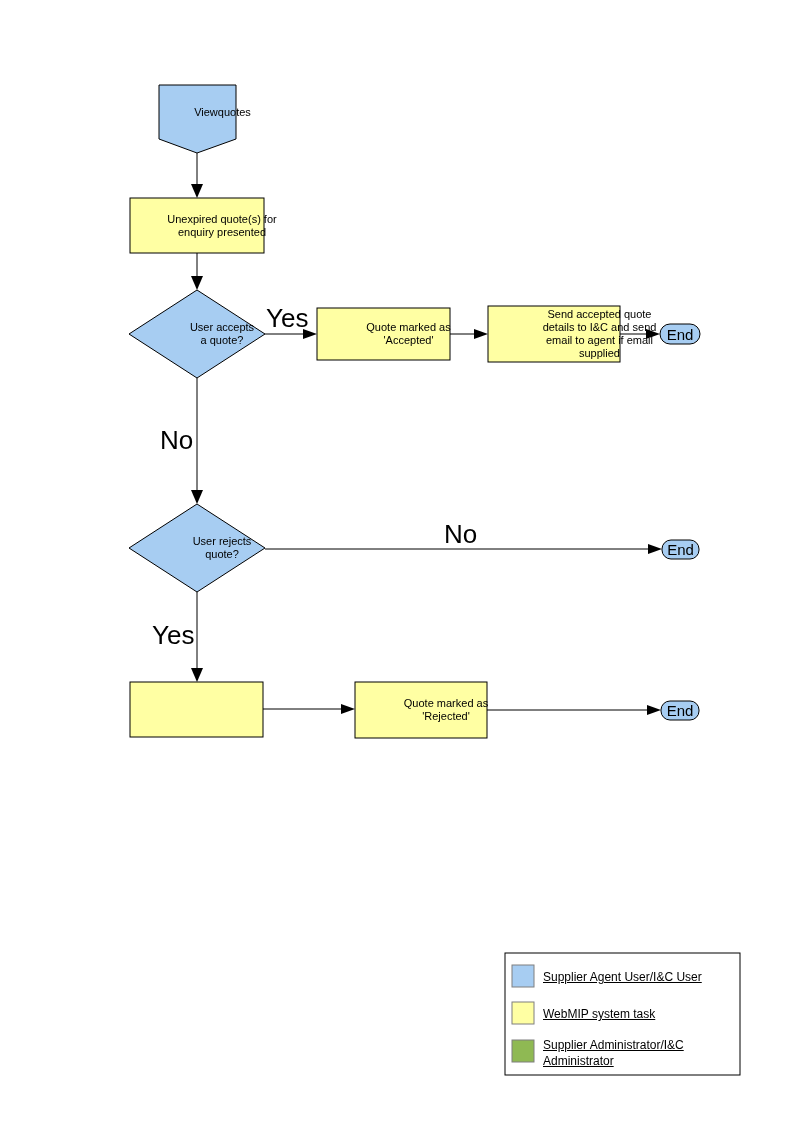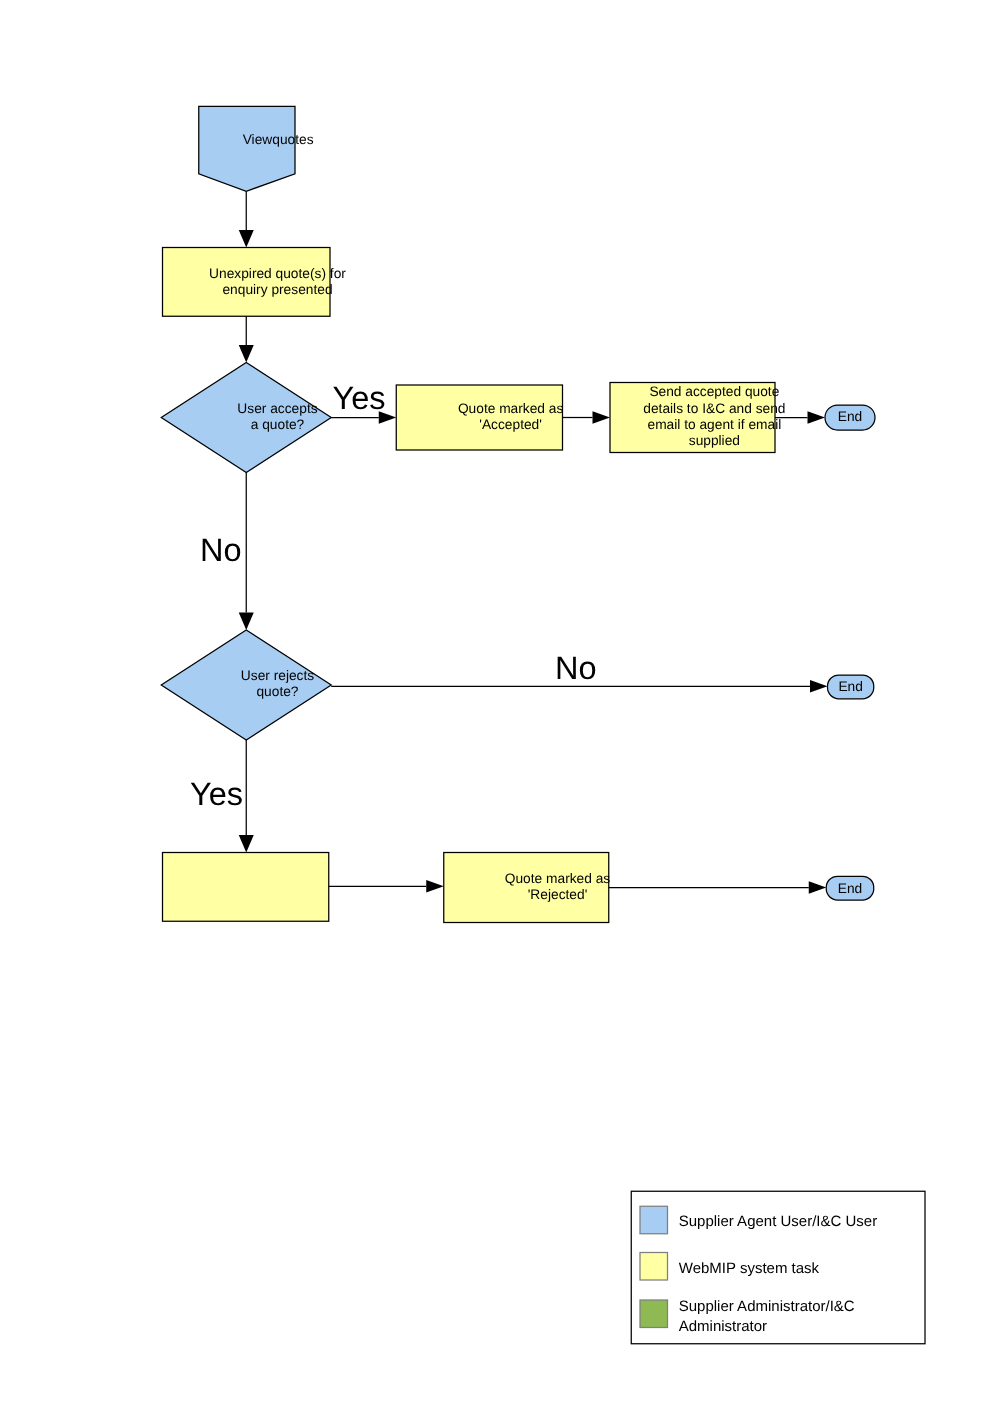--- a/index.html
+++ b/index.html
@@ -30,35 +30,36 @@
     font-size: 11px;
     line-height: 13px;
     color: #000000;
     padding-left: 25px;
   }
   .end-label {
     position: absolute;
     display: flex;
     align-items: center;
     justify-content: center;
-    font-size: 11px;
+    font-size: 15px;
     color: #000000;
   }
   .edge-label {
     position: absolute;
     font-size: 26px;
     line-height: 26px;
     color: #000000;
     white-space: nowrap;
   }
   .legend-label {
     position: absolute;
     font-size: 12px;
     line-height: 16px;
     color: #000000;
+    text-decoration: underline;
   }
 </style>
 </head>
 <body>
 
 <div class="page">
 
   <svg class="layer-svg" width="794" height="1123" viewBox="0 0 794 1123">
 
     <polygon points="159,85 236,85 236,139 197,153 159,139" stroke="#000000" stroke-width="1" fill="#a7cdf2"></polygon>
@@ -131,21 +132,21 @@
   <div class="node-label" style="left:130px; top:198px; width:134px; height:55px;">
     <span>Unexpired quote(s) for</span>
     <span>enquiry presented</span>
   </div>
 
   <div class="node-label" style="left:317px; top:308px; width:133px; height:52px;">
     <span>Quote  marked as</span>
     <span>'Accepted'</span>
   </div>
 
-  <div class="node-label" style="left:488px; top:306px; width:117px; height:56px;">
+  <div class="node-label" style="left:516px; top:306px; width:117px; height:56px;">
     <span>Send accepted quote</span>
     <span>details to I&amp;C and send</span>
     <span>email to agent if email</span>
     <span>supplied</span>
   </div>
 
   <div class="end-label" style="left:660px; top:324px; width:40px; height:20px;">End</div>
 
   <div class="node-label" style="left:139px; top:504px; width:116px; height:88px;">
     <span>User rejects</span>

